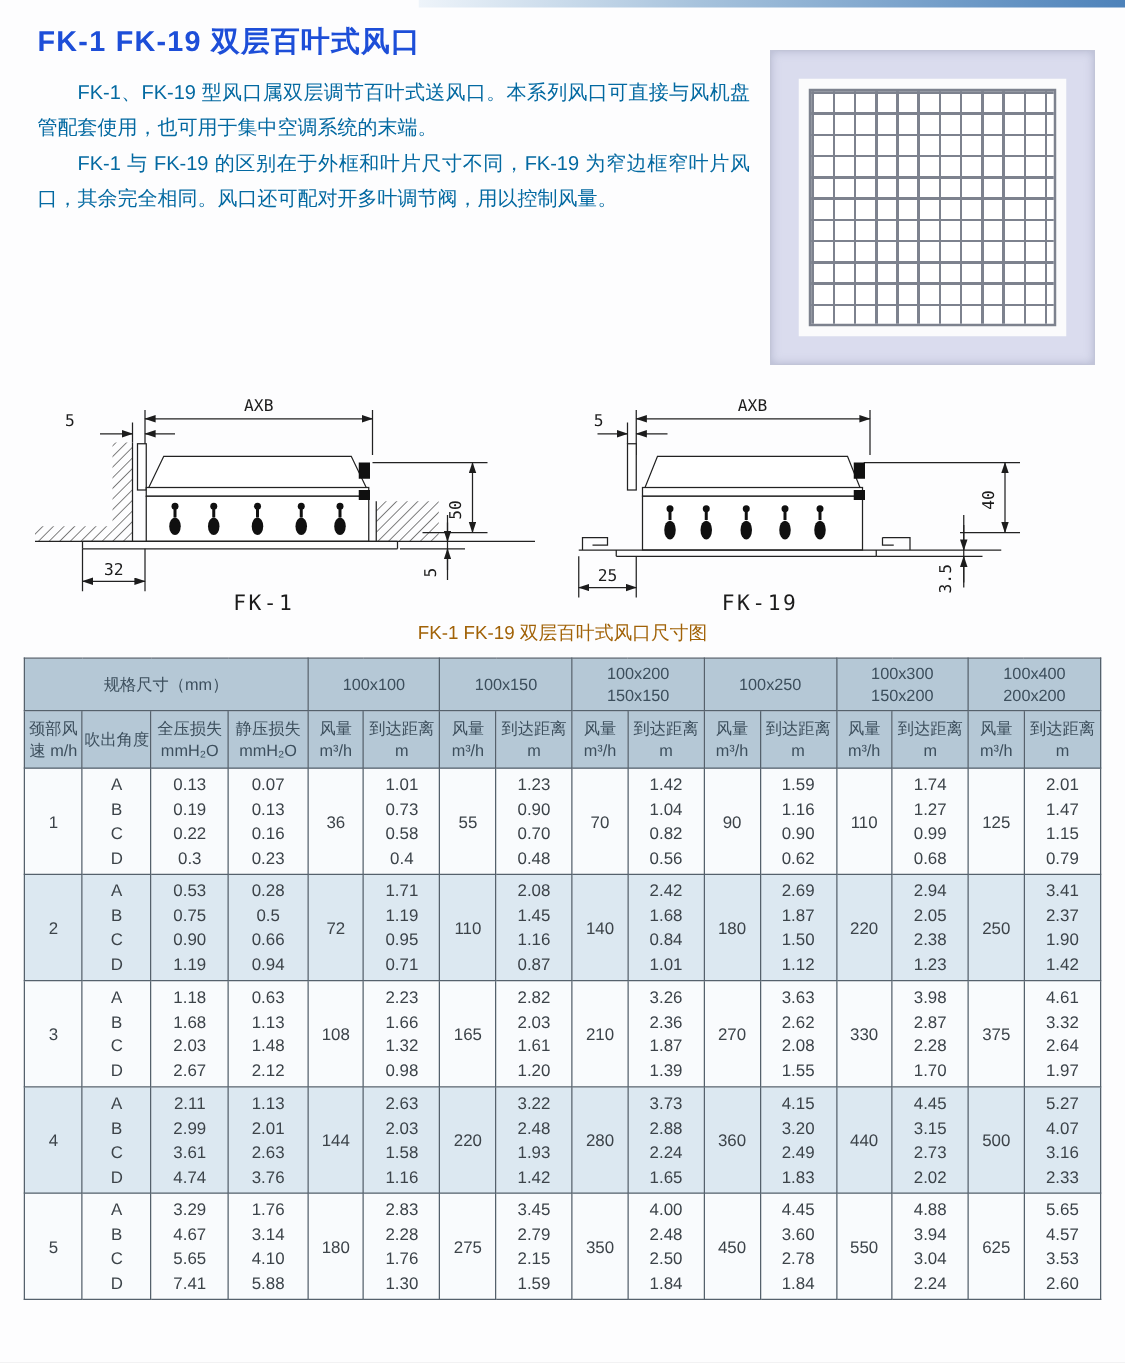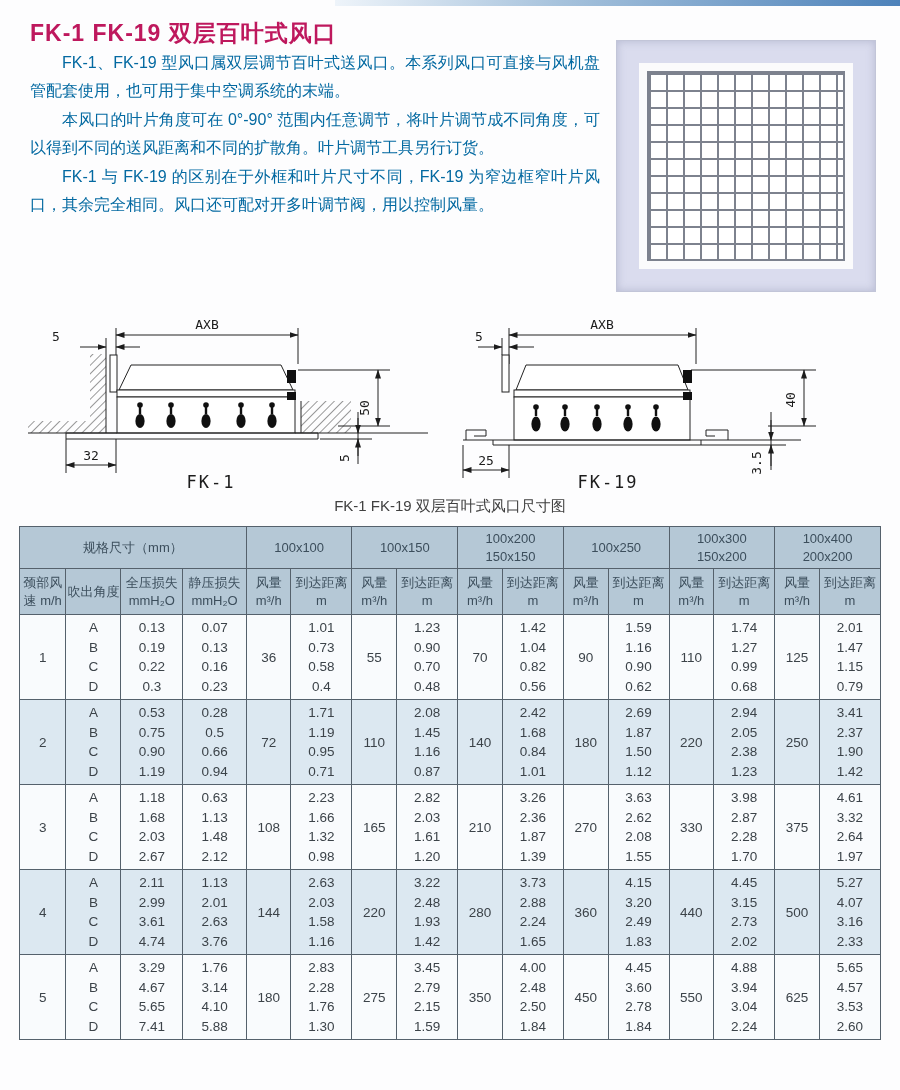--- a/index.html
+++ b/index.html
@@ -7,40 +7,40 @@
   .page {
     width: 900px; height: 1090px; background: #fdfdfe; position: relative;
     overflow: hidden; margin: 0 auto;
     font-family: "Liberation Sans", "DejaVu Sans", sans-serif;
   }
   .accent-bar { position:absolute; top:0; left:335px; right:0; height:6px;
     background: linear-gradient(to right, #eef4fa 0%, #a6c2dc 40%, #4d82ba 100%); }
 
   .top { display:flex; padding: 18px 22px 0 30px; gap: 16px; }
   .intro-col { flex: 1; min-width: 0; }
-  .page-title { color:#be185d; font-size:23px; font-weight:bold; letter-spacing:1px; }
+  .page-title { color:#1d4ed8; font-size:23px; font-weight:bold; letter-spacing:1px; margin-bottom:12px; }
   .para { font-size:16px; line-height:1.78; color:#0369a1; text-indent:2em; text-align:justify; }
 
   .photo-col { width:262px; flex:0 0 262px; padding-top:22px; }
   .grille-frame { width:260px; height:252px; background:#dadcee; border:1px solid #c2c5d8;
     display:flex; align-items:center; justify-content:center;
     box-shadow: inset 0 0 8px rgba(115,120,155,.35); }
   .grille-inner { width:214px; height:206px; background:#fbfbfc; display:flex; align-items:center; justify-content:center; }
   .grille-grid { width:198px; height:190px; border:2px solid #7d828e;
     background:
       repeating-linear-gradient(to right, #7d828e 0 2px, transparent 2px 17px),
       repeating-linear-gradient(to bottom, #7d828e 0 2px, transparent 2px 17px),
       #ffffff; }
 
   .diagrams { display:flex; justify-content:space-between; align-items:flex-start;
     padding: 0 24px 0 28px; margin-top: 16px; gap: 13px; }
   svg text { font-family:"DejaVu Sans Mono","Liberation Mono",monospace; font-size:13px; fill:#1c1c1c; }
   svg text.lbl { font-size:17px; letter-spacing:2px; }
 
-  .caption { text-align:center; font-size:15px; color:#404040; margin-top:4px; }
+  .caption { text-align:center; font-size:15px; color:#a16207; margin-top:4px; }
 
   .table-wrap { margin: 10px auto 0; width: 862px; }
   table.spec-table { width:100%; border-collapse:collapse; table-layout:fixed;
     font-size:13px; color:#3c4349; }
   table.spec-table th, table.spec-table td {
     border:1px solid #55616c; text-align:center; vertical-align:middle; padding:3px 1px; }
   table.spec-table thead th { background:#b5c8d6; font-weight:normal; color:#3c4e5c; line-height:1.35; }
   th.size-th { white-space:pre-line; }
   th.sub-th { height:46px; }
   tr.band-white td { background:#f9fbfd; }
@@ -52,21 +52,20 @@
 <body>
 
 <div class="page">
   <div class="accent-bar"></div>
 
   <div class="top">
     <div class="intro-col">
       <h1 class="page-title">FK-1  FK-19 双层百叶式风口</h1>
       <div>
           <p class="para">FK-1、FK-19 型风口属双层调节百叶式送风口。本系列风口可直接与风机盘管配套使用，也可用于集中空调系统的末端。</p>
-          <p class="para">本风口的叶片角度可在 0°-90° 范围内任意调节，将叶片调节成不同角度，可以得到不同的送风距离和不同的扩散角。叶片调节工具另行订货。</p>
           <p class="para">FK-1 与 FK-19 的区别在于外框和叶片尺寸不同，FK-19 为窄边框窄叶片风口，其余完全相同。风口还可配对开多叶调节阀，用以控制风量。</p>
         </div>
     </div>
     <div class="photo-col">
       <div class="grille-frame">
         <div class="grille-inner">
           <div class="grille-grid"></div>
         </div>
       </div>
     </div>

